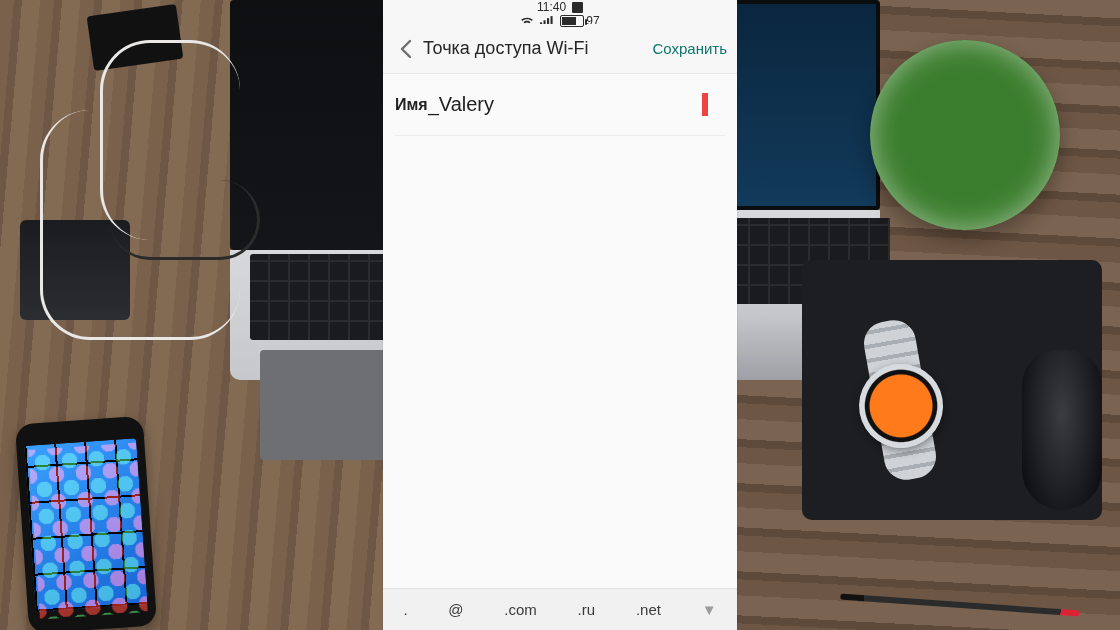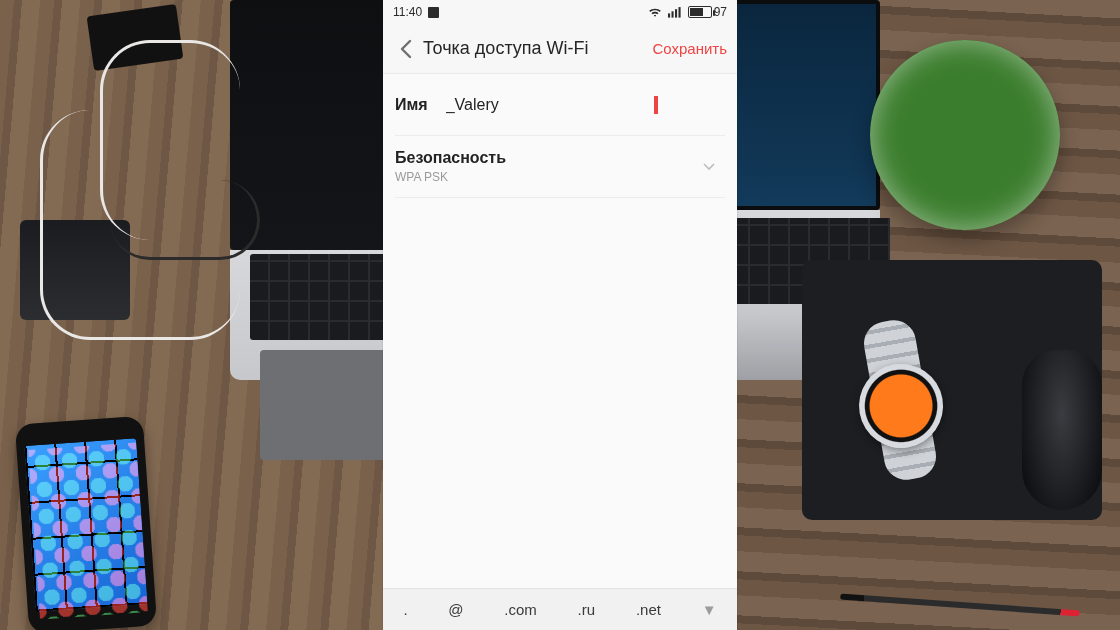--- a/index.html
+++ b/index.html
@@ -157,50 +157,50 @@
   
   .phone-col {
     position:absolute; left:50%; top:0; transform:translateX(-50%);
     width:354px; height:630px; background:#fafafa;
     box-shadow:0 0 0 1px rgba(0,0,0,.06);
     display:flex; flex-direction:column;
     color:#262626;
   }
   .statusbar{
     height:24px; display:flex; align-items:center; justify-content:space-between;
-    padding:0 10px; font-size:12px; background:#f7f7f7; color:#2b2b2b;
+    padding:0 10px; font-size:12px; background:#f7f7f7; color:#2b2b2b;flex-direction:column;
   }
   .statusbar .sl{ display:flex; align-items:center; gap:6px;}
   .statusbar .sr{ display:flex; align-items:center; gap:6px;}
   .sq{ width:11px;height:11px;background:#2b2b2b;border-radius:1px;display:inline-block;}
   .wifi, .sig { width:14px;height:12px; }
   .batt { display:flex; align-items:center; gap:2px;}
   .batt .shell{ width:24px;height:12px;border:1.4px solid #2b2b2b;border-radius:2px;position:relative;}
   .batt .shell::after{content:"";position:absolute;right:-4px;top:3px;width:2px;height:6px;background:#2b2b2b;border-radius:1px;}
   .batt .fill{position:absolute;left:1px;top:1px;bottom:1px;width:62%;background:#2b2b2b;}
 
   .navbar{
     height:50px; display:flex; align-items:center; gap:4px;
     padding:0 10px; background:#f7f7f7; border-bottom:1px solid #e9e9e9;
   }
   .back{ width:26px;height:26px;display:flex;align-items:center;justify-content:center;color:#6f6f6f;}
   .title{ font-size:18px; font-weight:500;}
-  .save{ margin-left:auto; color:#ef4444; font-size:15px;}
+  .save{ margin-left:auto; color:#0f766e; font-size:15px;}
 
   .form{ padding:0 12px; }
   .row{
     display:flex; align-items:center; min-height:62px;
-    border-bottom:1px solid #ececec; gap:18px;
+    border-bottom:1px solid #ececec; 
   }
   .lbl{ font-size:16px; color:#222; font-weight:600;}
   .val{ font-size:16px; color:#222;}
   .name-input{
-    border:none; outline:none; font-size:16px; background:transparent;
-    border-right:4px solid #ef4444; 
-    padding-right:1px;
+    border:none; outline:none; font-size:20px; background:transparent;
+    border-right:6px solid #ef4444; 
+    padding-right:9px;
   }
   .row.col{ flex-direction:column; align-items:flex-start; justify-content:center; gap:3px; padding:10px 0;}
   .sub{ font-size:12px; color:#9a9a9a;}
   .chev, .eye, .toggle{ margin-left:auto; color:#bdbdbd;}
   .toggle{
     width:24px;height:24px;border-radius:50%;
     background:#fff; box-shadow:0 0 0 1px #e0e0e0, 0 1px 2px rgba(0,0,0,.15);
   }
   .dots{ letter-spacing:2px; color:#777; font-size:12px;}
 
@@ -284,29 +284,20 @@
     <div class="save">Сохранить</div>
   </div>
 
   <div class="form">
 
     <div class="row">
       <span class="lbl">Имя</span>
       <input class="name-input val" value="_Valery" style="">
     </div>
 
-    <div class="row col">
-      <span class="lbl">Безопасность</span>
-      <span class="sub">WPA PSK</span>
-      <span class="chev" style="position:absolute; right:22px;">
-        <svg width="12" height="8" viewBox="0 0 12 8">
-            <path d="M1 1l5 5 5-5" fill="none" stroke="#bdbdbd" stroke-width="1.6"></path>
-          </svg>
-      </span>
-    </div>
 
 
 
   </div>
 
   <div class="kbrow">
     <span>.</span>
     <span>@</span>
     <span>.com</span>
     <span>.ru</span>

